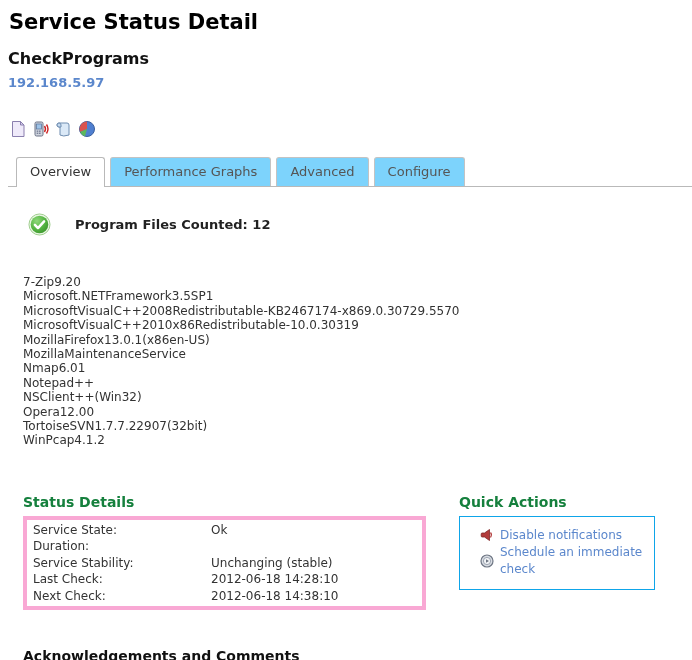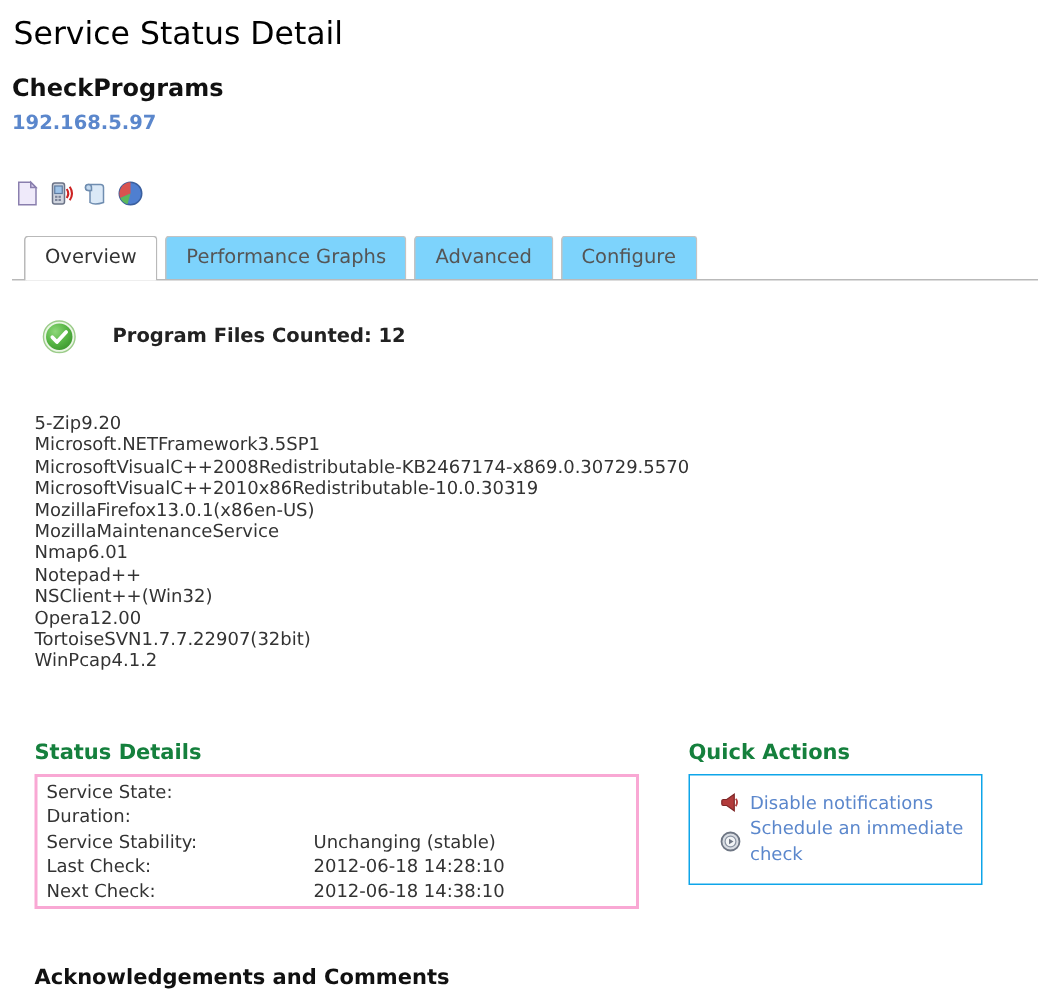--- a/index.html
+++ b/index.html
@@ -4,21 +4,21 @@
 <style>
   * { box-sizing: border-box; }
   html,body { margin:0; padding:0; background:#fff; }
   body {
     width:692px; height:660px; overflow:hidden;
     font-family:"DejaVu Sans","Liberation Sans",sans-serif;
     font-size:12px; color:#333;
     padding:6px 0 0 8px;
   }
 
-  .page-title { font-size:21px; font-weight:normal; color:#000; margin:4px 0 0 1px; letter-spacing:0; }
+  .page-title { font-size:21px; font-weight:bold; color:#000; margin:4px 0 0 1px; letter-spacing:0; }
   .service-name { font-size:16px; font-weight:bold; color:#111; margin:15px 0 0 0; }
   .host-address { display:inline-block; font-size:13px; font-weight:bold; color:#5b87cc; text-decoration:none; margin:7px 0 0 0; }
 
   .toolbar { margin:30px 0 0 1px; display:flex; align-items:center; gap:5px; height:18px; }
   .toolbar .tb-icon { width:18px; height:18px; display:inline-block; cursor:pointer; }
 
   .tabs { display:flex; align-items:flex-start; margin-top:18px; border-bottom:1px solid #b9b9b9; padding-left:8px; height:31px; }
   .tab {
     border:1px solid #c3c3c3; border-bottom:none;
     background:#7dd3fc; color:#555;
@@ -33,21 +33,21 @@
   .ok-icon { width:23px; height:23px; margin-left:5px; flex:0 0 auto; }
   .status-summary { font-weight:bold; font-size:13px; color:#222; margin-left:24px; }
 
   .program-list { margin-top:39px; line-height:14.4px; font-size:12px; color:#333; }
 
   .columns { display:flex; margin-top:46px; }
   .col-left { width:405px; }
   .col-right { margin-left:31px; width:212px; }
   .section-heading { font-size:14px; font-weight:bold; color:#15803d; margin:0 0 6px 0; }
 
-  .status-table { border:2px solid #f9a8d4; width:403px; padding:2px 0; }
+  .status-table { border:4px solid #f9a8d4; width:403px; padding:2px 0; }
   .status-row { display:flex; line-height:16.4px; padding:0 6px; }
   .status-row .lbl { width:178px; flex:0 0 auto; }
   .status-row .val { flex:1; }
 
   .qa-box { border:1px solid #0ea5e9; width:196px; padding:10px 8px 11px 8px; }
   .qa-link { display:flex; align-items:center; gap:6px; line-height:17px; color:#5b87cc; text-decoration:none; cursor:pointer; padding-left:12px; }
   .qa-link .qa-icon { width:14px; height:14px; flex:0 0 auto; }
 
   .ack-section { margin-top:38px; }
   .ack-heading { font-size:14px; font-weight:bold; color:#111; margin:0 0 7px 0; }
@@ -117,21 +117,21 @@
         <circle cx="12" cy="12" r="11" fill="#eaf6e4" stroke="#9ccc8a" stroke-width="1"></circle>
         <circle cx="12" cy="12" r="9.2" fill="url(#g1)"></circle>
         <path d="M7.2 12.3 l3.2 3.4 l6.4 -7" stroke="#ffffff" stroke-width="2.6" fill="none" stroke-linecap="round" stroke-linejoin="round"></path>
       </svg>
     </span>
     <span class="status-summary">Program Files Counted: 12</span>
   </div>
 
   <div class="program-list">
 
-      <div>5-Zip9.20</div>
+      <div>7-Zip9.20</div>
 
       <div>Microsoft.NETFramework3.5SP1</div>
 
       <div>MicrosoftVisualC++2008Redistributable-KB2467174-x869.0.30729.5570</div>
 
       <div>MicrosoftVisualC++2010x86Redistributable-10.0.30319</div>
 
       <div>MozillaFirefox13.0.1(x86en-US)</div>
 
       <div>MozillaMaintenanceService</div>
@@ -149,20 +149,21 @@
       <div>WinPcap4.1.2</div>
     </div>
 
   <div class="columns">
     <div class="col-left">
       <div class="section-heading">Status Details</div>
       <div class="status-table">
 
           <div class="status-row">
             <span class="lbl">Service State:</span>
+            <span class="val">Ok</span>
           </div>
 
           <div class="status-row">
             <span class="lbl">Duration:</span>
           </div>
 
           <div class="status-row">
             <span class="lbl">Service Stability:</span>
             <span class="val">Unchanging (stable)</span>
           </div>

